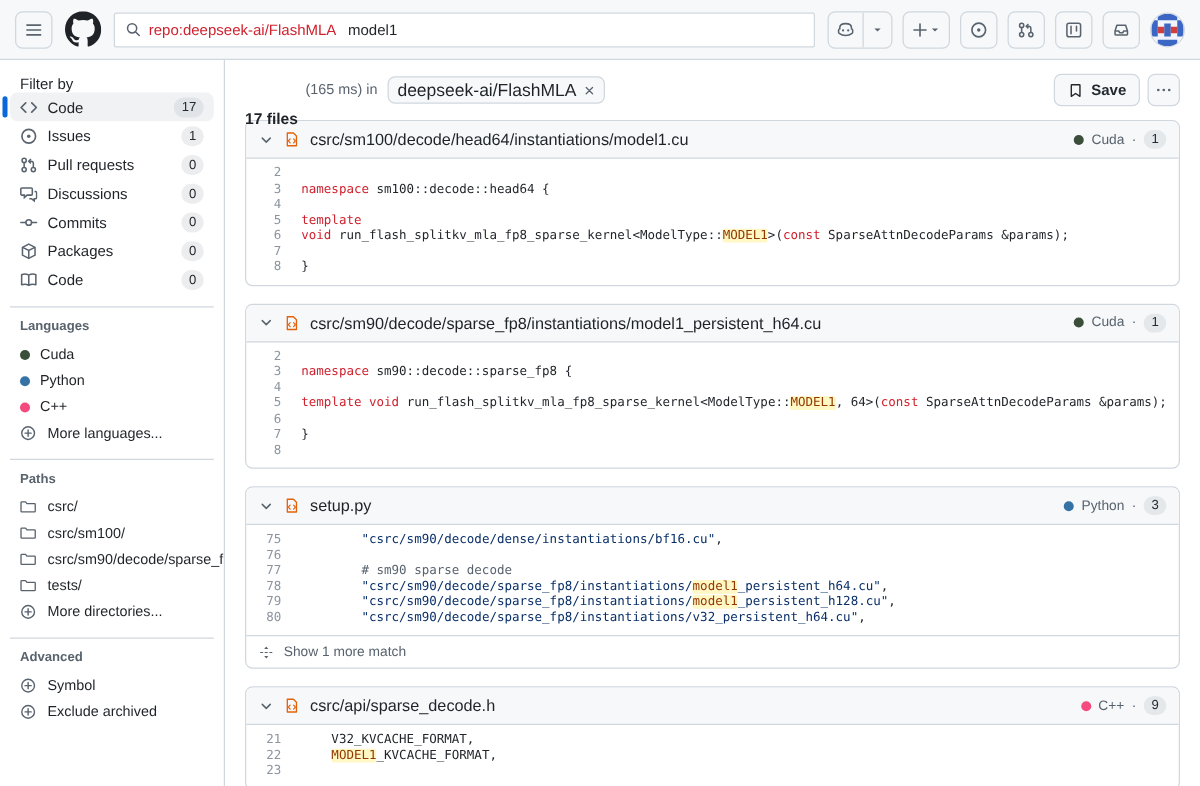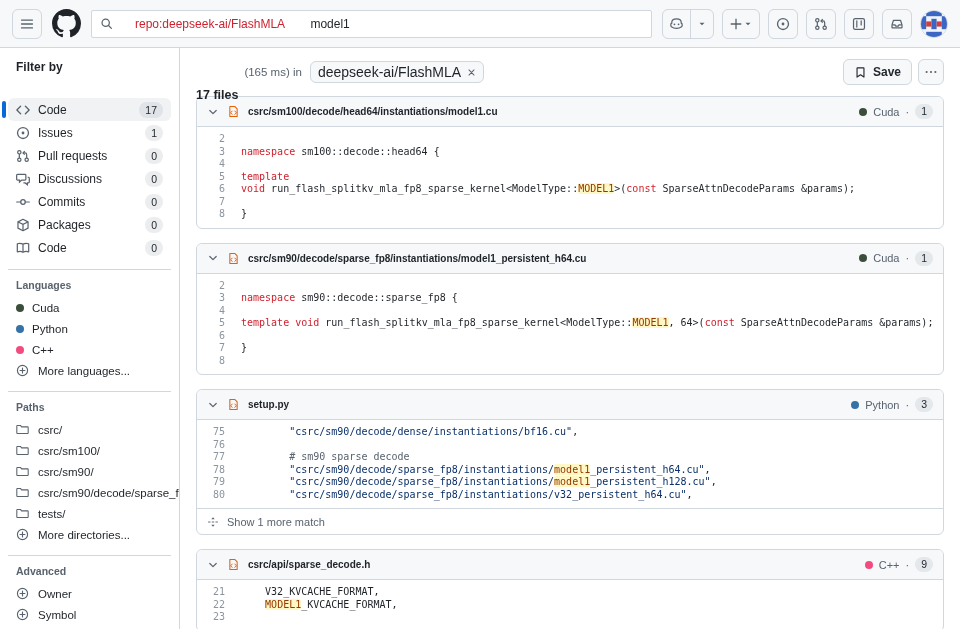--- a/index.html
+++ b/index.html
@@ -4,37 +4,37 @@
 <style>
   * { margin:0; padding:0; box-sizing:border-box; }
   html,body { width:960px; height:629px; overflow:hidden; }
   body { font-family:"Liberation Sans","DejaVu Sans",sans-serif; font-size:12px; color:#1f2328; background:#fff; }
   svg { display:block; }
 
   
   .topbar { height:48px; background:#f6f8fa; border-bottom:1px solid #d0d7de; display:flex; align-items:center; padding:0 12px; gap:10px; }
   .icon-btn { width:30px; height:30px; border:1px solid #d0d7de; border-radius:6px; background:transparent; display:flex; align-items:center; justify-content:center; color:#59636e; cursor:pointer; flex:none; }
   .gh-logo { display:flex; align-items:center; cursor:pointer; flex:none; }
-  .search { width:604px; height:28px; border:1px solid #d0d7de; border-radius:2px; background:#fff; display:flex; align-items:center; padding:0 8px; gap:22px; color:#59636e; cursor:text; }
+  .search { width:604px; height:28px; border:1px solid #d0d7de; border-radius:2px; background:#fff; display:flex; align-items:center; padding:0 8px; gap:6px; color:#59636e; cursor:text; }
   .search .q { color:#cf222e; white-space:pre; }
   .search .t { color:#1f2328; white-space:pre; }
   .topbar-right { margin-left:auto; display:flex; align-items:center; gap:8px; }
   .btn-group { display:flex; border:1px solid #d0d7de; border-radius:6px; overflow:hidden; background:transparent; }
   .btn-group button { border:0; background:transparent; height:28px; display:flex; align-items:center; justify-content:center; color:#59636e; cursor:pointer; padding:0 6px; }
   .btn-group .sep { width:1px; background:#d0d7de; }
   .plain-icon { width:30px; height:30px; border:1px solid #d0d7de; border-radius:6px; background:transparent; display:flex; align-items:center; justify-content:center; color:#59636e; cursor:pointer; }
   .avatar { width:28px; height:28px; border-radius:50%; overflow:hidden; border:1px solid #d0d7de; padding:0; background:#fff; cursor:pointer; }
 
   
   .layout { display:flex; height:calc(100% - 48px); }
   .sidebar { width:180px; flex:none; border-right:1px solid #d0d7de; padding:10px 8px 0; overflow:hidden; background:#fff; }
   .content { flex:1; padding:10px 16px 0; overflow:hidden; }
 
   
-  .filter-title { font-weight:700; font-size:12px; padding:2px 8px 24px; }
+  .filter-title { font-weight:400; font-size:12px; padding:2px 8px 0; }
   .nav-item { display:flex; align-items:center; gap:8px; height:23px; padding:0 8px; border-radius:6px; position:relative; cursor:pointer; }
   .nav-item.active { background:rgba(208,215,222,.32); font-weight:400; }
   .nav-item.active::before { content:""; position:absolute; left:-6px; top:3px; width:4px; height:17px; background:#0969da; border-radius:2px; }
   .nav-icon { width:14px; display:flex; color:#59636e; flex:none; }
   .nav-label { flex:1; font-size:12px; white-space:nowrap; }
   .nav-count { background:rgba(175,184,193,.25); border-radius:10px; padding:0 6px; font-size:10.5px; line-height:16px; color:#24292f; }
   .section { border-top:1px solid #d0d7de; margin-top:10px; padding-top:9px; }
   .section-title { font-size:10.5px; font-weight:700; color:#59636e; padding:0 8px 6px; }
   .lang-item, .path-item, .adv-item, .more-row { display:flex; align-items:center; gap:8px; height:21px; padding:0 8px; font-size:11.5px; cursor:pointer; white-space:nowrap; }
   .dot { width:8px; height:8px; border-radius:50%; flex:none; }
@@ -47,21 +47,21 @@
   .chip { display:flex; align-items:center; gap:6px; border:1px solid #d0d7de; border-radius:6px; background:#f6f8fa; padding:2px 7px; font-size:14px; cursor:pointer; }
   .chip .x { display:flex; color:#59636e; }
   .save-btn { margin-left:auto; display:flex; align-items:center; gap:6px; border:1px solid #d0d7de; border-radius:6px; background:#f6f8fa; height:26px; padding:0 10px; font-size:12px; font-weight:600; color:#24292f; cursor:pointer; }
   .kebab-btn { width:26px; height:26px; border:1px solid #d0d7de; border-radius:6px; background:#f6f8fa; display:flex; align-items:center; justify-content:center; color:#59636e; cursor:pointer; }
 
   
   .card { border:1px solid #d0d7de; border-radius:6px; margin-bottom:14px; overflow:hidden; background:#fff; }
   .card-header { display:flex; align-items:center; gap:8px; background:#f6f8fa; border-bottom:1px solid #d0d7de; height:30px; padding:0 10px; }
   .chev { display:flex; color:#59636e; cursor:pointer; }
   .file-icon { display:flex; color:#e36209; }
-  .card-path { font-weight:700; font-size:10px; color:#1f2328; cursor:pointer; text-decoration:none; white-space:nowrap; }
+  .card-path { font-weight:400; font-size:13px; color:#1f2328; cursor:pointer; text-decoration:none; white-space:nowrap; }
   .card-meta { margin-left:auto; display:flex; align-items:center; gap:6px; color:#59636e; font-size:11px; }
   .lang-dot { width:8px; height:8px; border-radius:50%; }
   .card-count { background:rgba(175,184,193,.25); border-radius:10px; padding:0 6px; font-size:10.5px; line-height:15px; color:#24292f; }
   .card-code { padding:6px 0 7px; font-family:"DejaVu Sans Mono","Liberation Mono",monospace; font-size:10px; line-height:12.5px; }
   .code-line { display:flex; }
   .ln { width:44px; text-align:right; padding-right:16px; color:#8c959f; flex:none; }
   .lc { white-space:pre; color:#1f2328; flex:1; min-height:12.5px; }
   .tok-k { color:#cf222e; }
   .tok-s { color:#0a3069; }
   .tok-c { color:#59636e; }
@@ -309,28 +309,20 @@
                 </svg>
               </span>
     <span class="path-label">csrc/sm100/</span>
   </div>
             <div class="path-item">
     <span class="row-icon">
                 <svg viewBox="0 0 16 16" width="13" height="13">
                   <path d="M1.75 3h3.7l1.4 1.75h7.4a.75.75 0 0 1 .75.75v6.75a.75.75 0 0 1-.75.75H1.75A.75.75 0 0 1 1 12.25v-8.5A.75.75 0 0 1 1.75 3Z" fill="none" stroke="currentColor" stroke-width="1.3" stroke-linejoin="round"></path>
                 </svg>
               </span>
-    <span class="path-label">csrc/sm90/</span>
-  </div>
-            <div class="path-item">
-    <span class="row-icon">
-                <svg viewBox="0 0 16 16" width="13" height="13">
-                  <path d="M1.75 3h3.7l1.4 1.75h7.4a.75.75 0 0 1 .75.75v6.75a.75.75 0 0 1-.75.75H1.75A.75.75 0 0 1 1 12.25v-8.5A.75.75 0 0 1 1.75 3Z" fill="none" stroke="currentColor" stroke-width="1.3" stroke-linejoin="round"></path>
-                </svg>
-              </span>
     <span class="path-label">csrc/sm90/decode/sparse_fp8/</span>
   </div>
             <div class="path-item">
     <span class="row-icon">
                 <svg viewBox="0 0 16 16" width="13" height="13">
                   <path d="M1.75 3h3.7l1.4 1.75h7.4a.75.75 0 0 1 .75.75v6.75a.75.75 0 0 1-.75.75H1.75A.75.75 0 0 1 1 12.25v-8.5A.75.75 0 0 1 1.75 3Z" fill="none" stroke="currentColor" stroke-width="1.3" stroke-linejoin="round"></path>
                 </svg>
               </span>
     <span class="path-label">tests/</span>
   </div>
@@ -342,29 +334,20 @@
                 <path d="M8 5v6M5 8h6" stroke="currentColor" stroke-width="1.4" stroke-linecap="round"></path>
               </svg>
             </span>
           <span>More directories...</span>
         </div>
       </div>
 
       <div class="section">
         <div class="section-title">Advanced</div>
         <div>
-            <div class="adv-item">
-    <span class="row-icon">
-                <svg viewBox="0 0 16 16" width="13" height="13">
-                  <circle cx="8" cy="8" r="6.25" fill="none" stroke="currentColor" stroke-width="1.4"></circle>
-                  <path d="M8 5v6M5 8h6" stroke="currentColor" stroke-width="1.4" stroke-linecap="round"></path>
-                </svg>
-              </span>
-    <span class="adv-label">Owner</span>
-  </div>
             <div class="adv-item">
     <span class="row-icon">
                 <svg viewBox="0 0 16 16" width="13" height="13">
                   <circle cx="8" cy="8" r="6.25" fill="none" stroke="currentColor" stroke-width="1.4"></circle>
                   <path d="M8 5v6M5 8h6" stroke="currentColor" stroke-width="1.4" stroke-linecap="round"></path>
                 </svg>
               </span>
     <span class="adv-label">Symbol</span>
   </div>
             <div class="adv-item">

